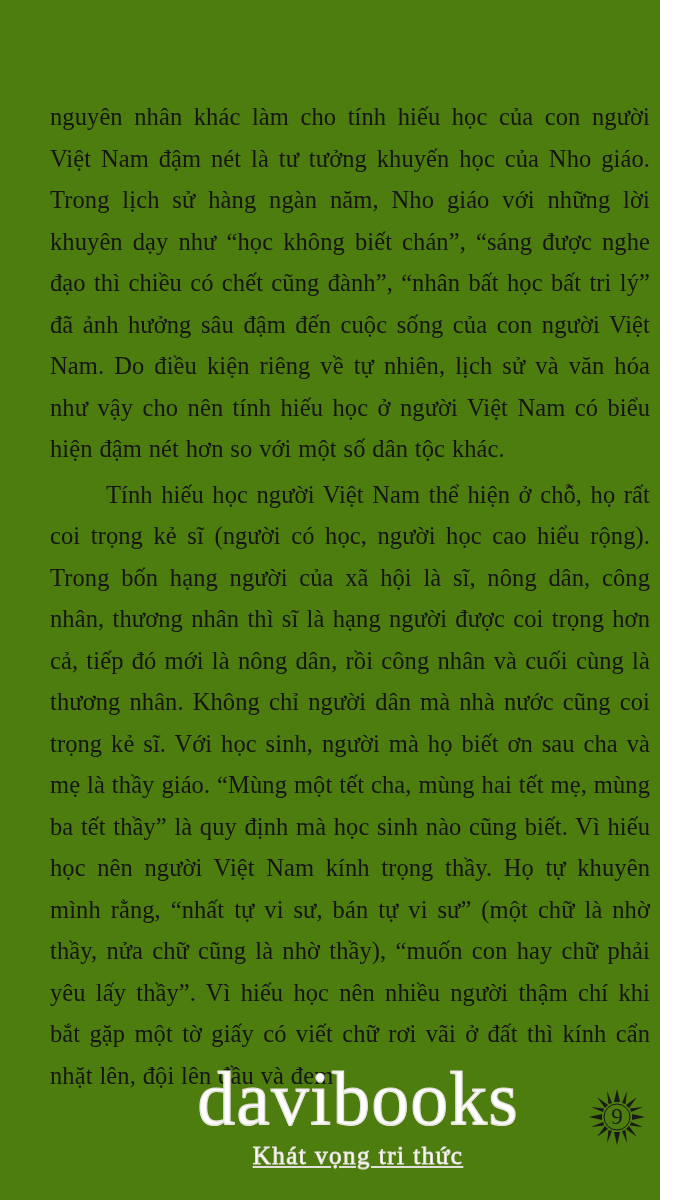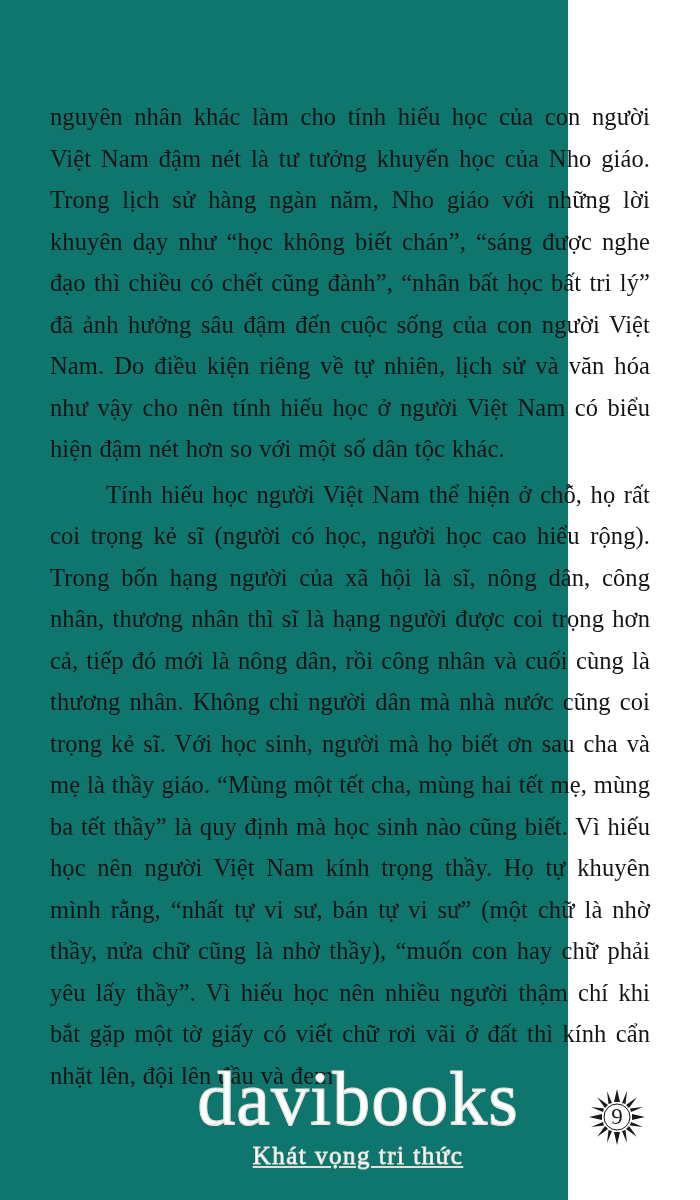--- a/index.html
+++ b/index.html
@@ -11,23 +11,23 @@
     height: 1200px;
     background: #ffffff;
     font-family: "Liberation Serif", serif;
     overflow: hidden;
     position: relative;
   }
 
   .page {
     position: absolute;
     inset: 0;
-    width: 568px;
+    width: 660px;
     height: 1200px;
-    background: #0f766e;
+    background: #4d7c0f;
   }
 
   .text-column {
     position: absolute;
     left: 50px;
     top: 96px;
     width: 600px;
   }
 
   .para {

